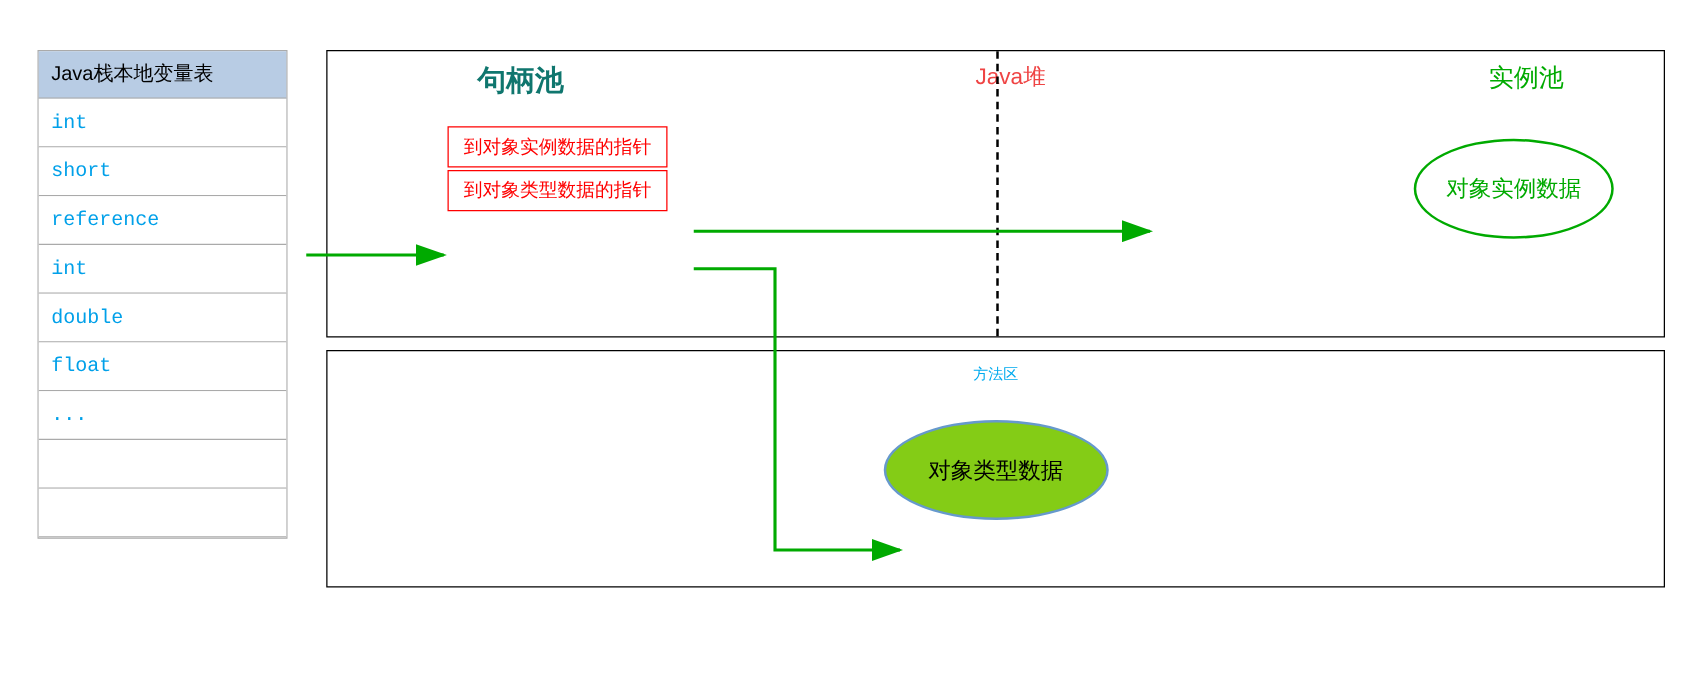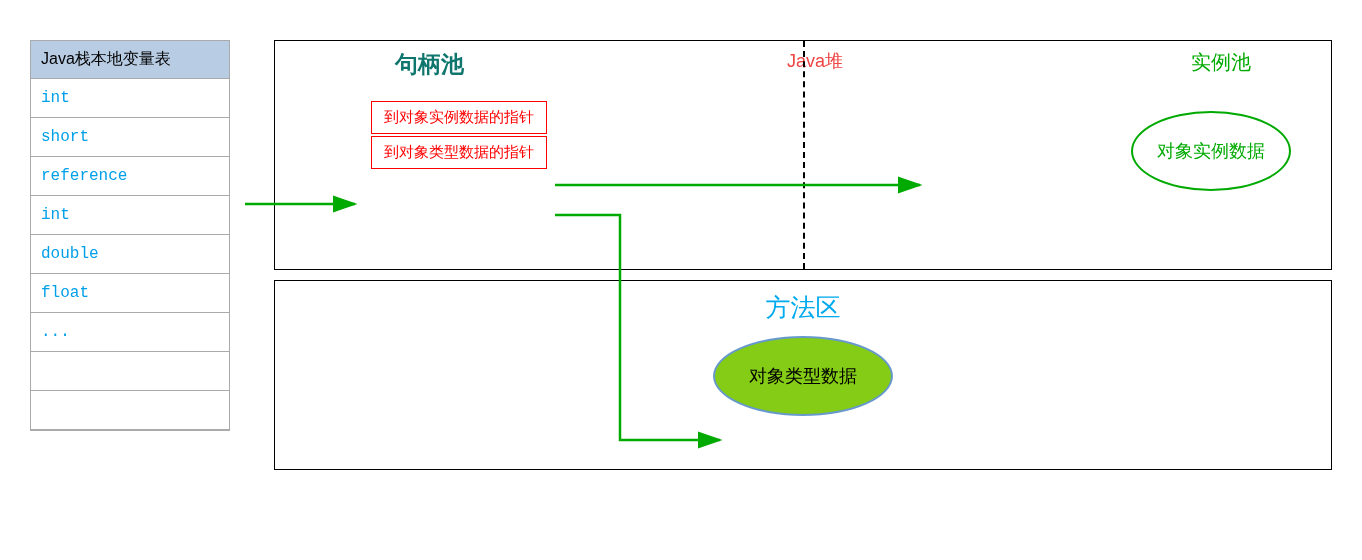--- a/index.html
+++ b/index.html
@@ -10,21 +10,21 @@
       font-family: 'SimSun', 'Microsoft YaHei', Arial, sans-serif;
       overflow: hidden;
       position: relative;
     }
 
     .main-container {
       display: flex;
       flex-direction: row;
       align-items: flex-start;
       padding: 30px 30px;
-      gap: 44px;
+      gap: 31px;
       height: 100%;
     }
 
     
     .stack-table {
       border: 1px solid #aaa;
       min-width: 200px;
       flex-shrink: 0;
       margin-top: 10px;
     }
@@ -104,21 +104,21 @@
       font-size: 20px;
       font-weight: normal;
       color: #00aa00;
     }
 
     .method-area-label {
       position: absolute;
       top: 10px;
       left: 50%;
       transform: translateX(-50%);
-      font-size: 25px;
+      font-size: 12px;
       color: #00aaee;
       font-weight: normal;
     }
 
     
     .dashed-line {
       position: absolute;
       top: 0;
       left: 50%;
       height: 100%;

